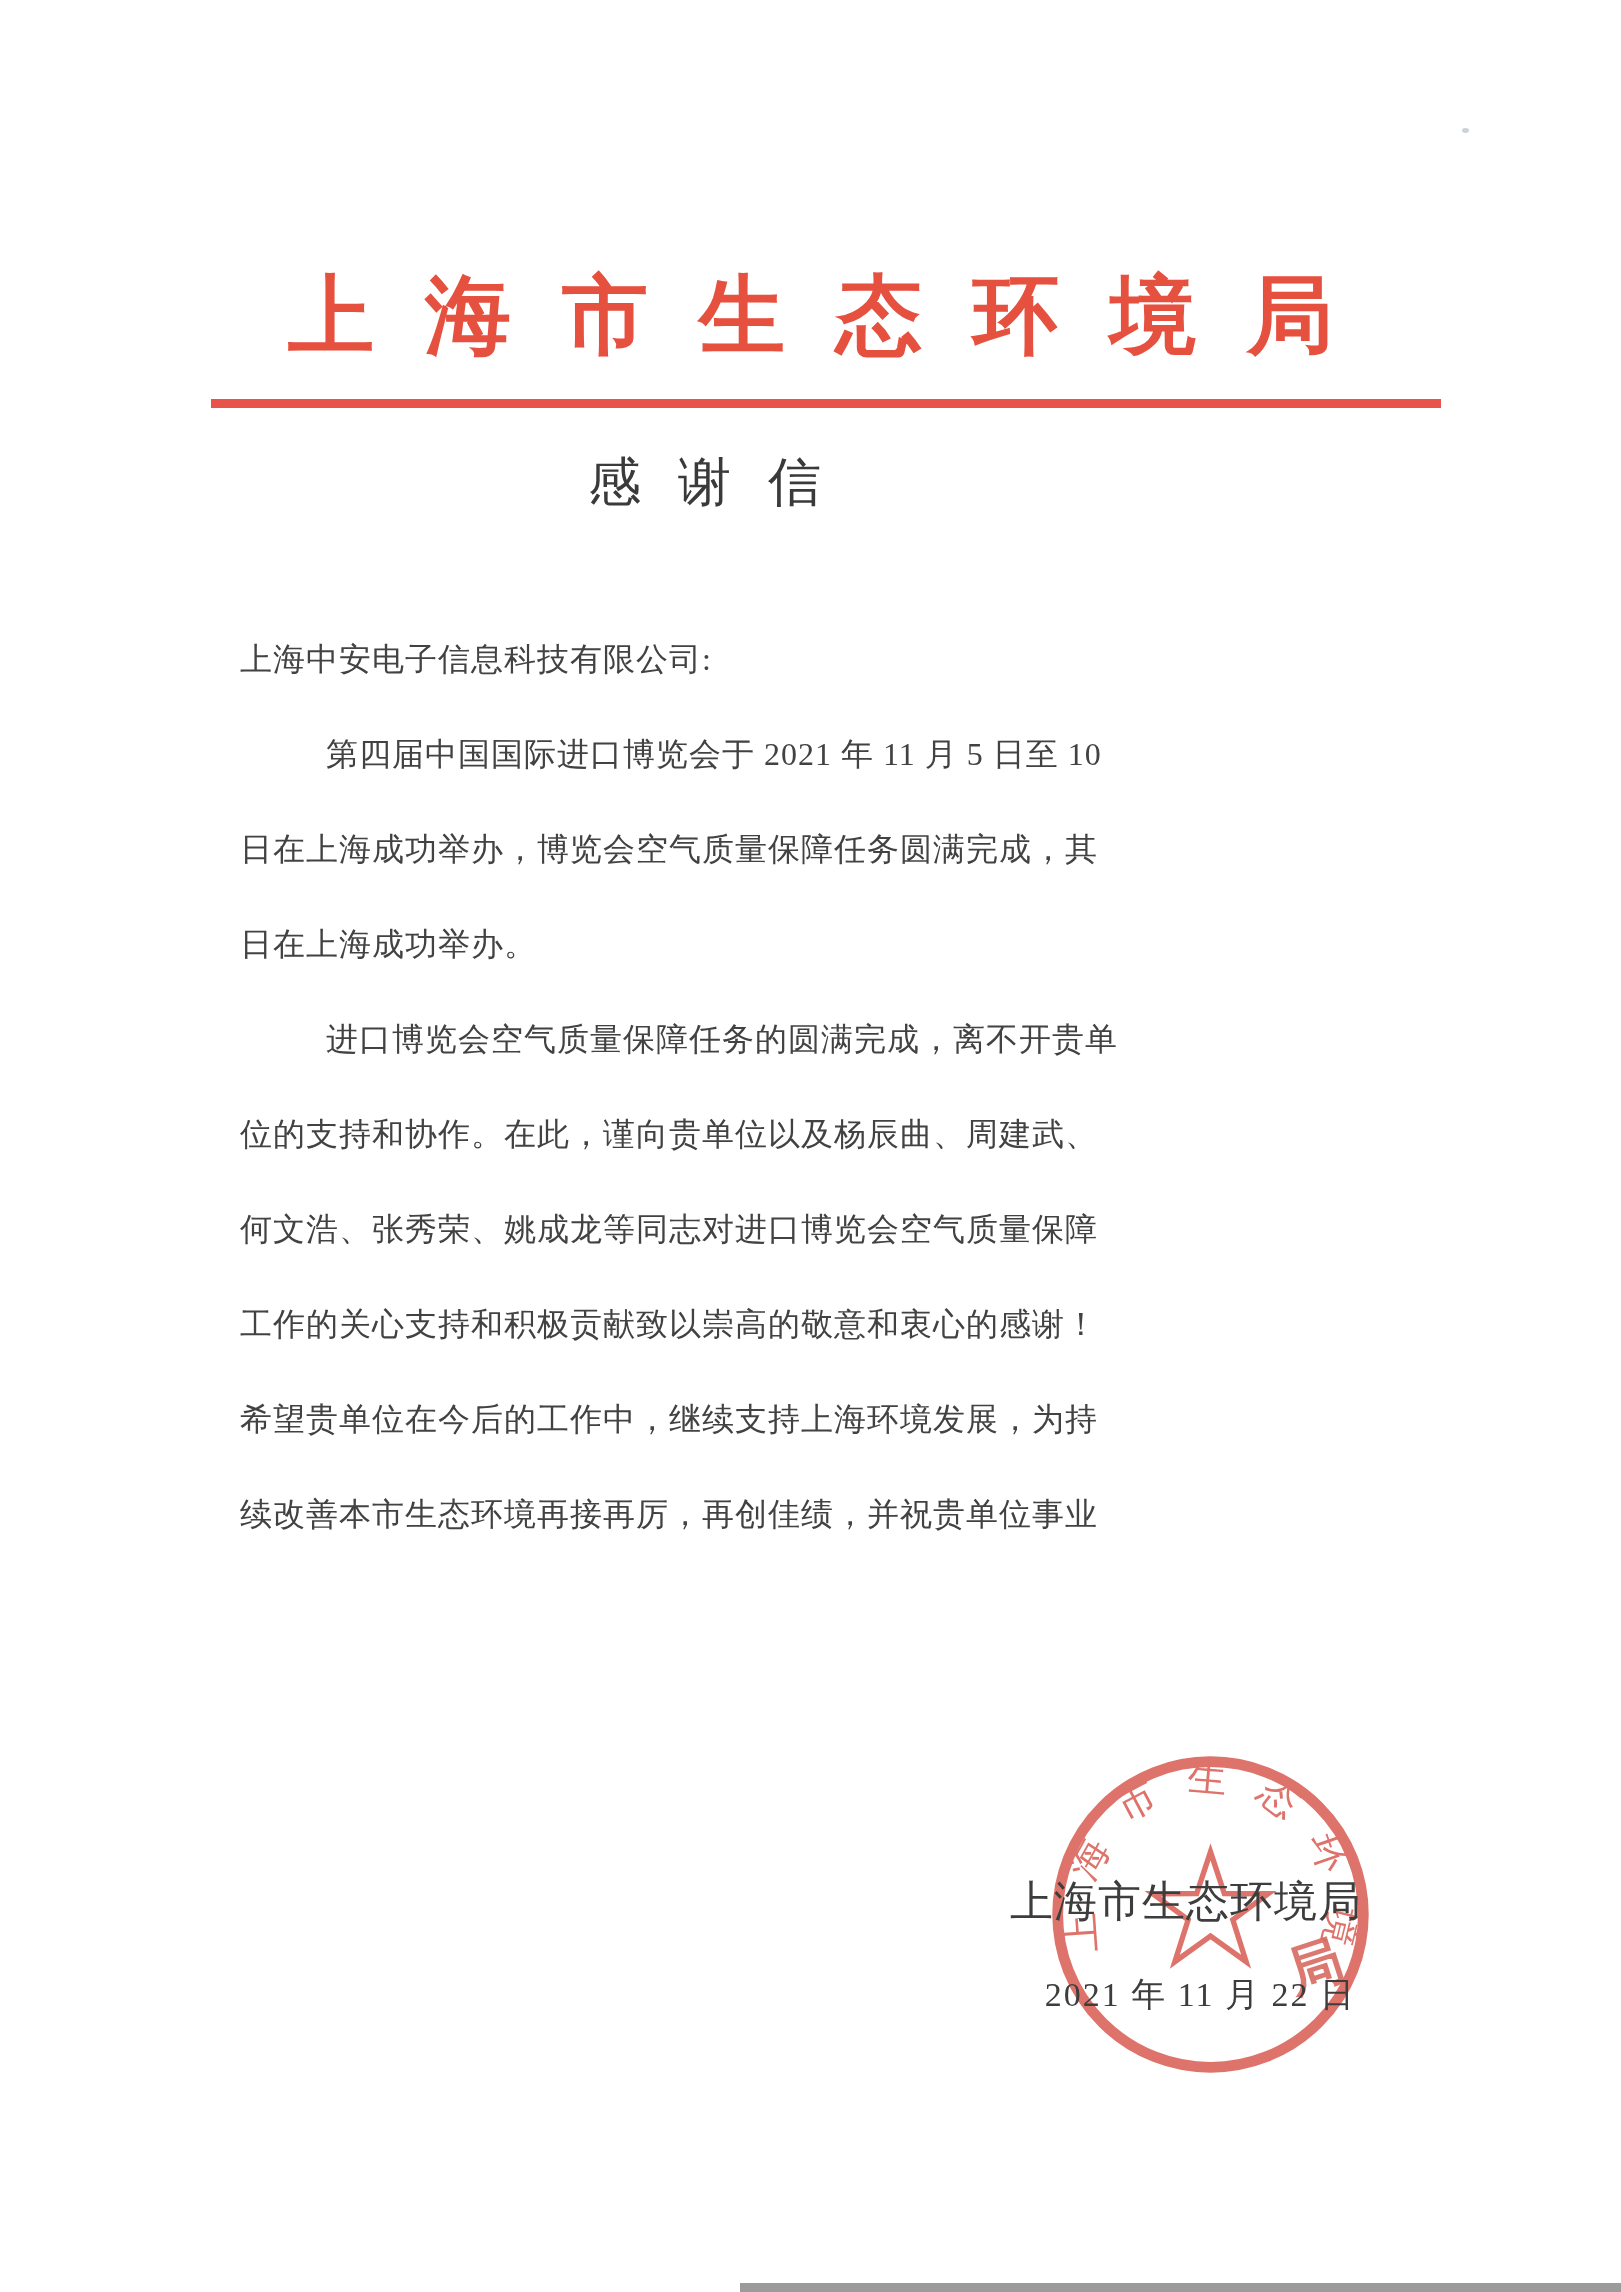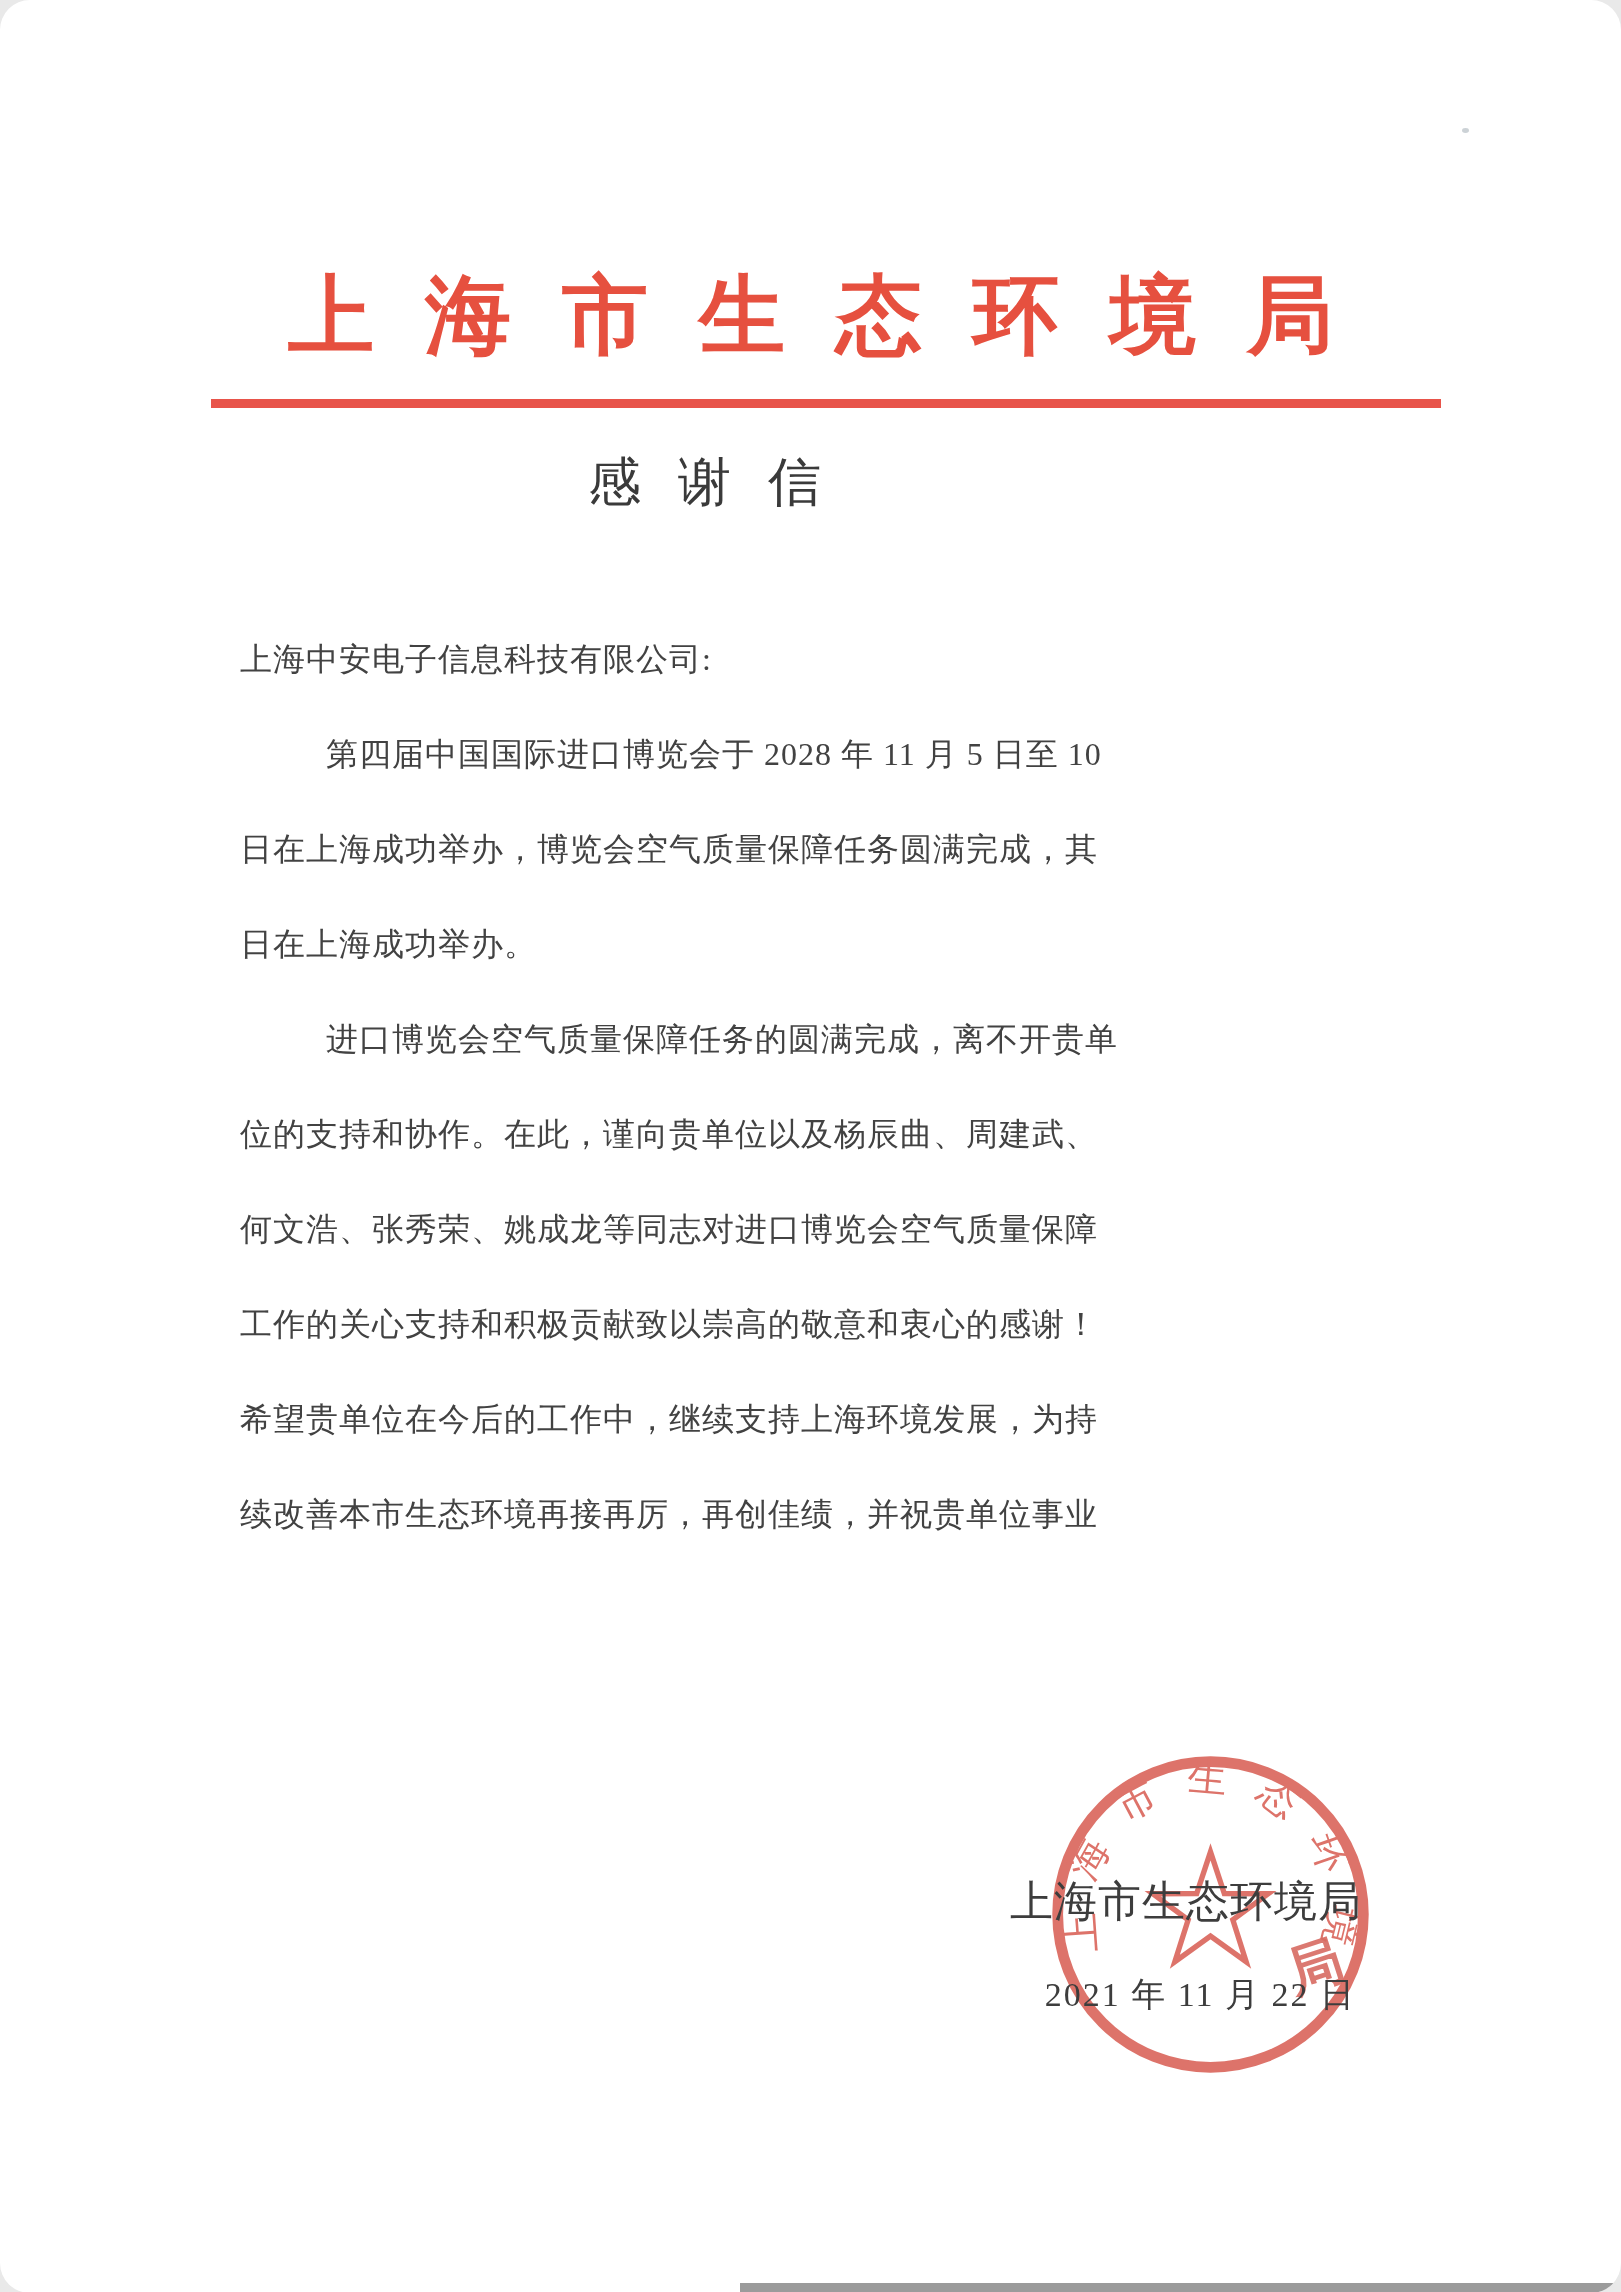--- a/index.html
+++ b/index.html
@@ -3,21 +3,20 @@
 <meta charset="utf-8">
 <style>
   html,body{margin:0;padding:0;background:#e9e9e9;}
   .page{
     position:relative;
     width:1621px;height:2293px;
     margin:0 auto;
     background:#ffffff;
     overflow:hidden;
     font-family:"Liberation Serif","DejaVu Serif",serif;
-    border-radius:30px;
   }
   
   .letterhead{
     position:absolute;left:0;top:273px;width:1621px;
     text-align:center;
     font-size:86px;font-weight:bold;line-height:1;
     letter-spacing:51px;margin-right:-51px;text-indent:51px;
     color:#e6503f;
     white-space:nowrap;
   }
@@ -76,21 +75,21 @@
 <div class="page">
 
   <div class="letterhead">上海市生态环境局</div>
 
   <div class="red-rule"></div>
 
   <div class="letter-title">感谢信</div>
 
   <div class="body-block">
     <div class="body-line">上海中安电子信息科技有限公司:</div>
-    <div class="body-line indent">第四届中国国际进口博览会于 2028 年 11 月 5 日至 10</div>
+    <div class="body-line indent">第四届中国国际进口博览会于 2021 年 11 月 5 日至 10</div>
     <div class="body-line">日在上海成功举办，博览会空气质量保障任务圆满完成，其</div>
     <div class="body-line">日在上海成功举办。</div>
     <div class="body-line indent">进口博览会空气质量保障任务的圆满完成，离不开贵单</div>
     <div class="body-line">位的支持和协作。在此，谨向贵单位以及杨辰曲、周建武、</div>
     <div class="body-line">何文浩、张秀荣、姚成龙等同志对进口博览会空气质量保障</div>
     <div class="body-line">工作的关心支持和积极贡献致以崇高的敬意和衷心的感谢！</div>
     <div class="body-line">希望贵单位在今后的工作中，继续支持上海环境发展，为持</div>
     <div class="body-line">续改善本市生态环境再接再厉，再创佳绩，并祝贵单位事业</div>
   </div>
 

